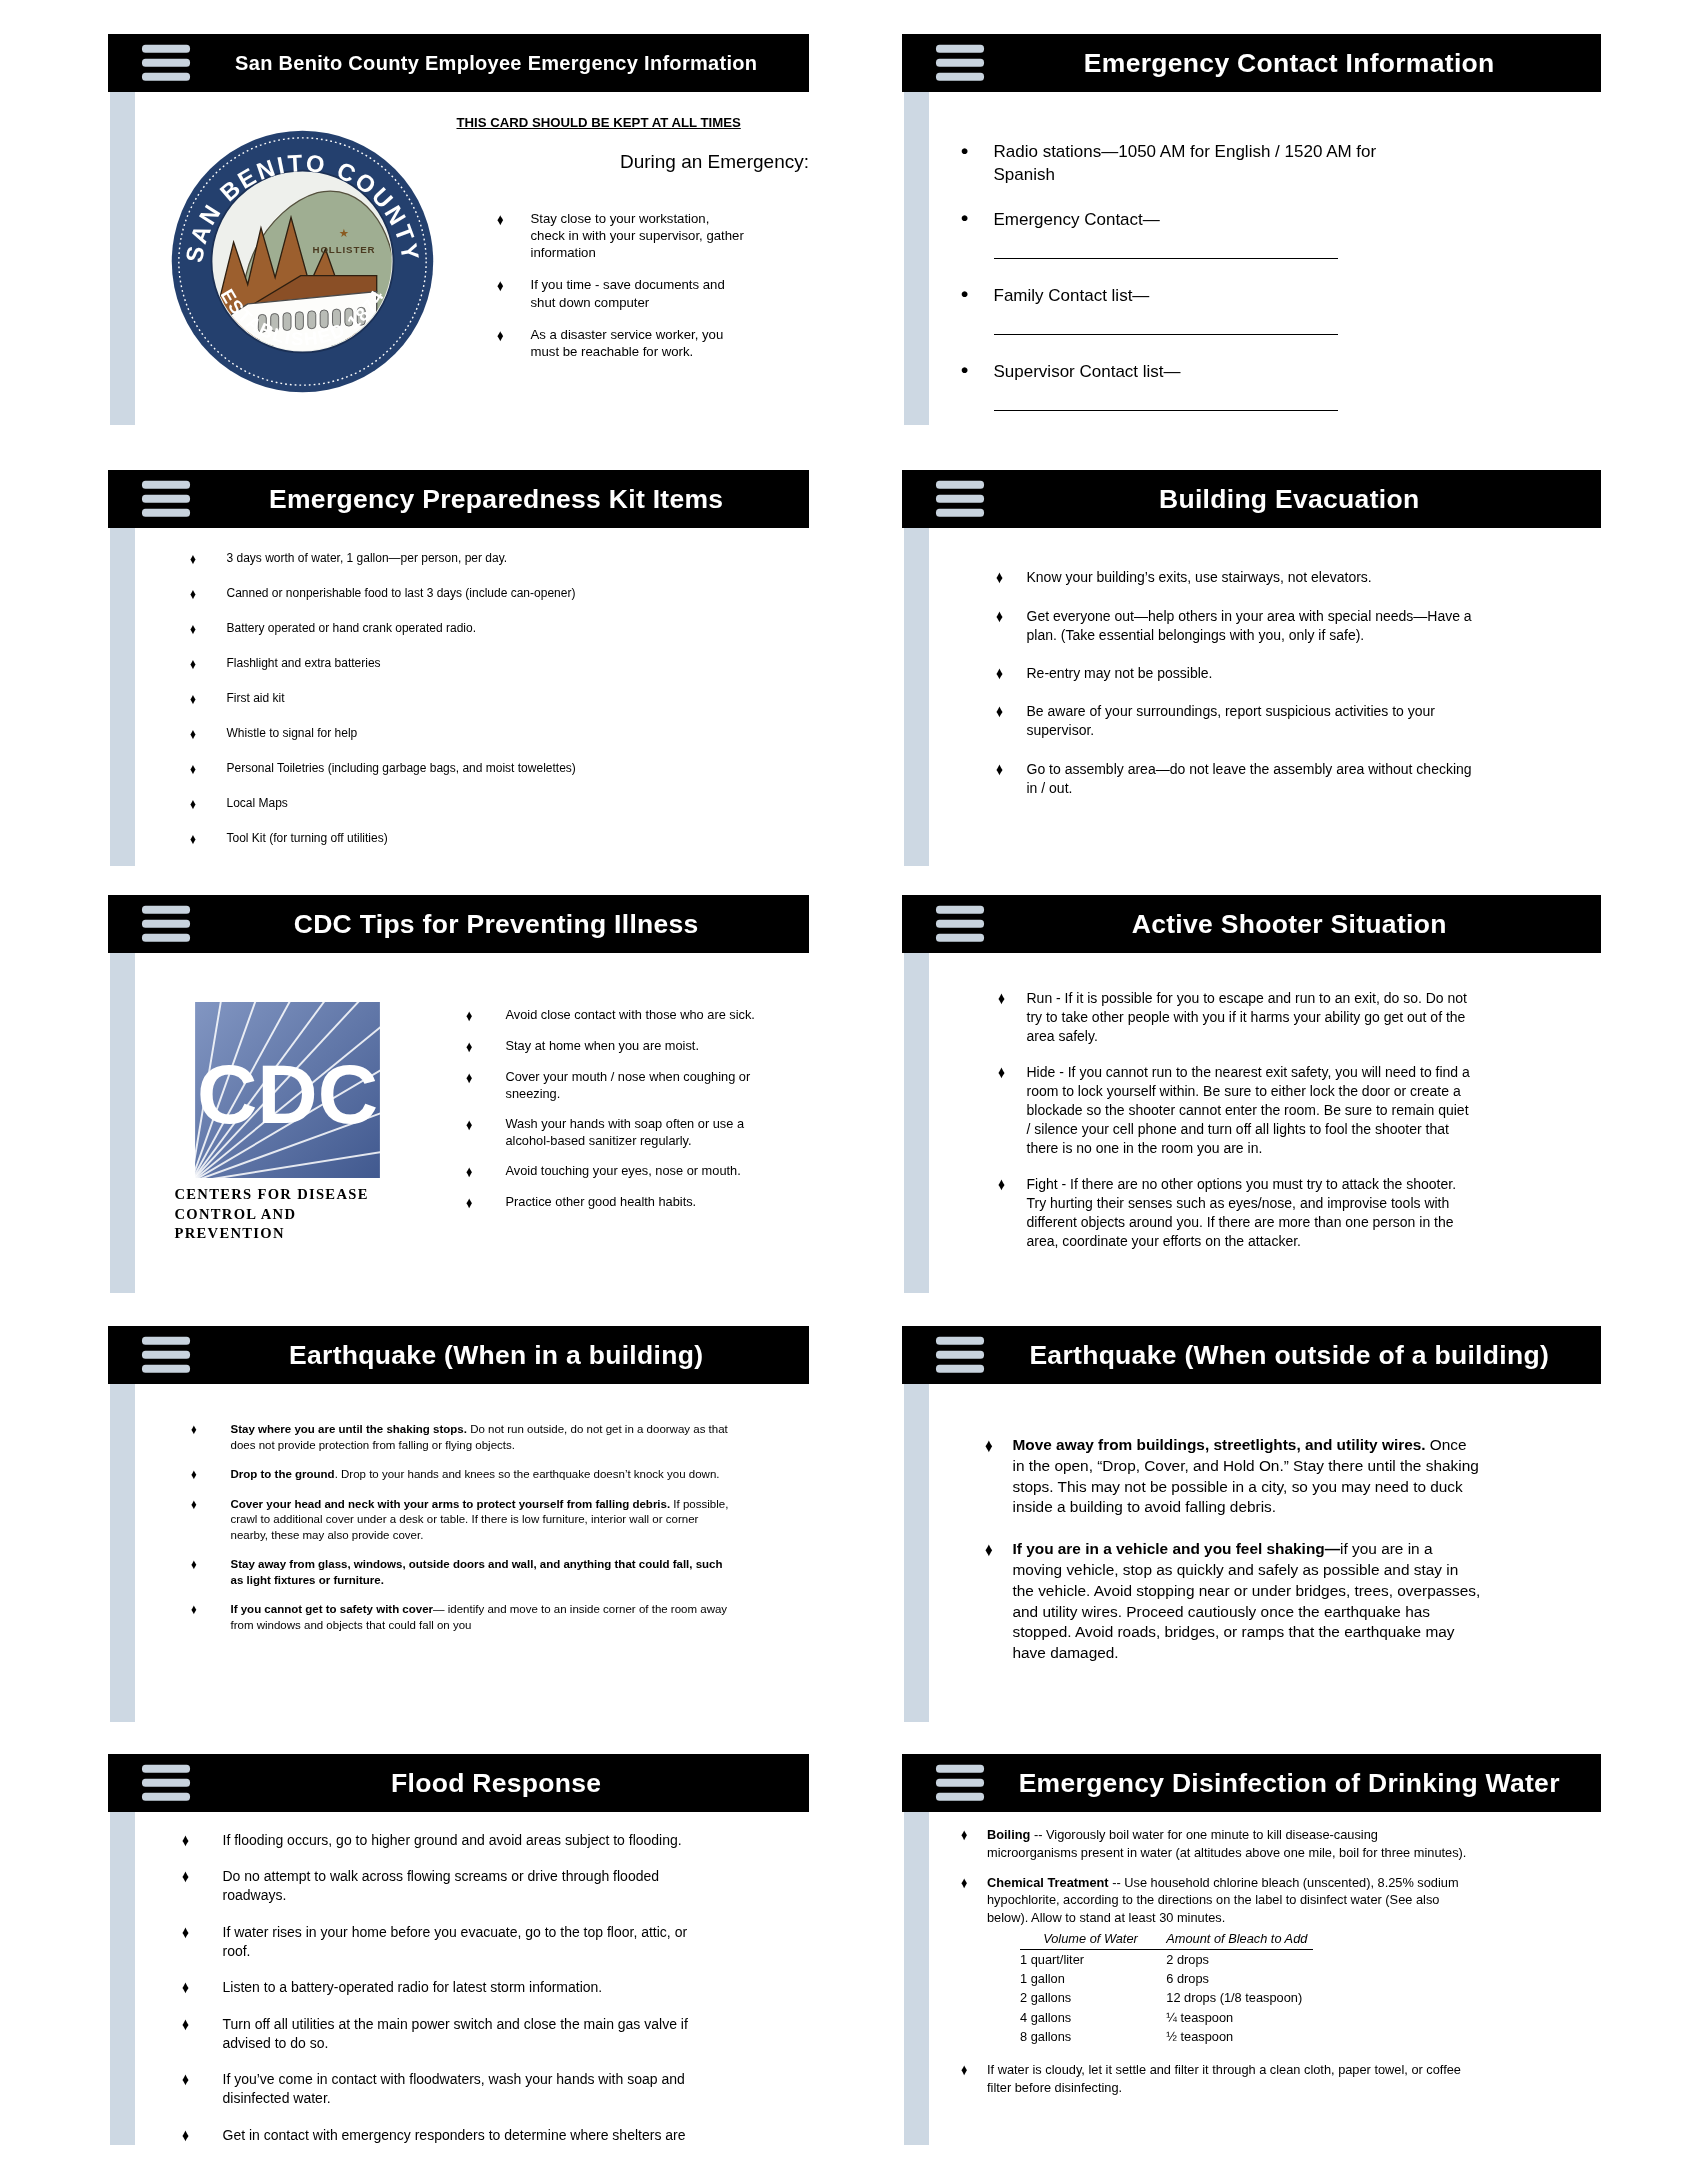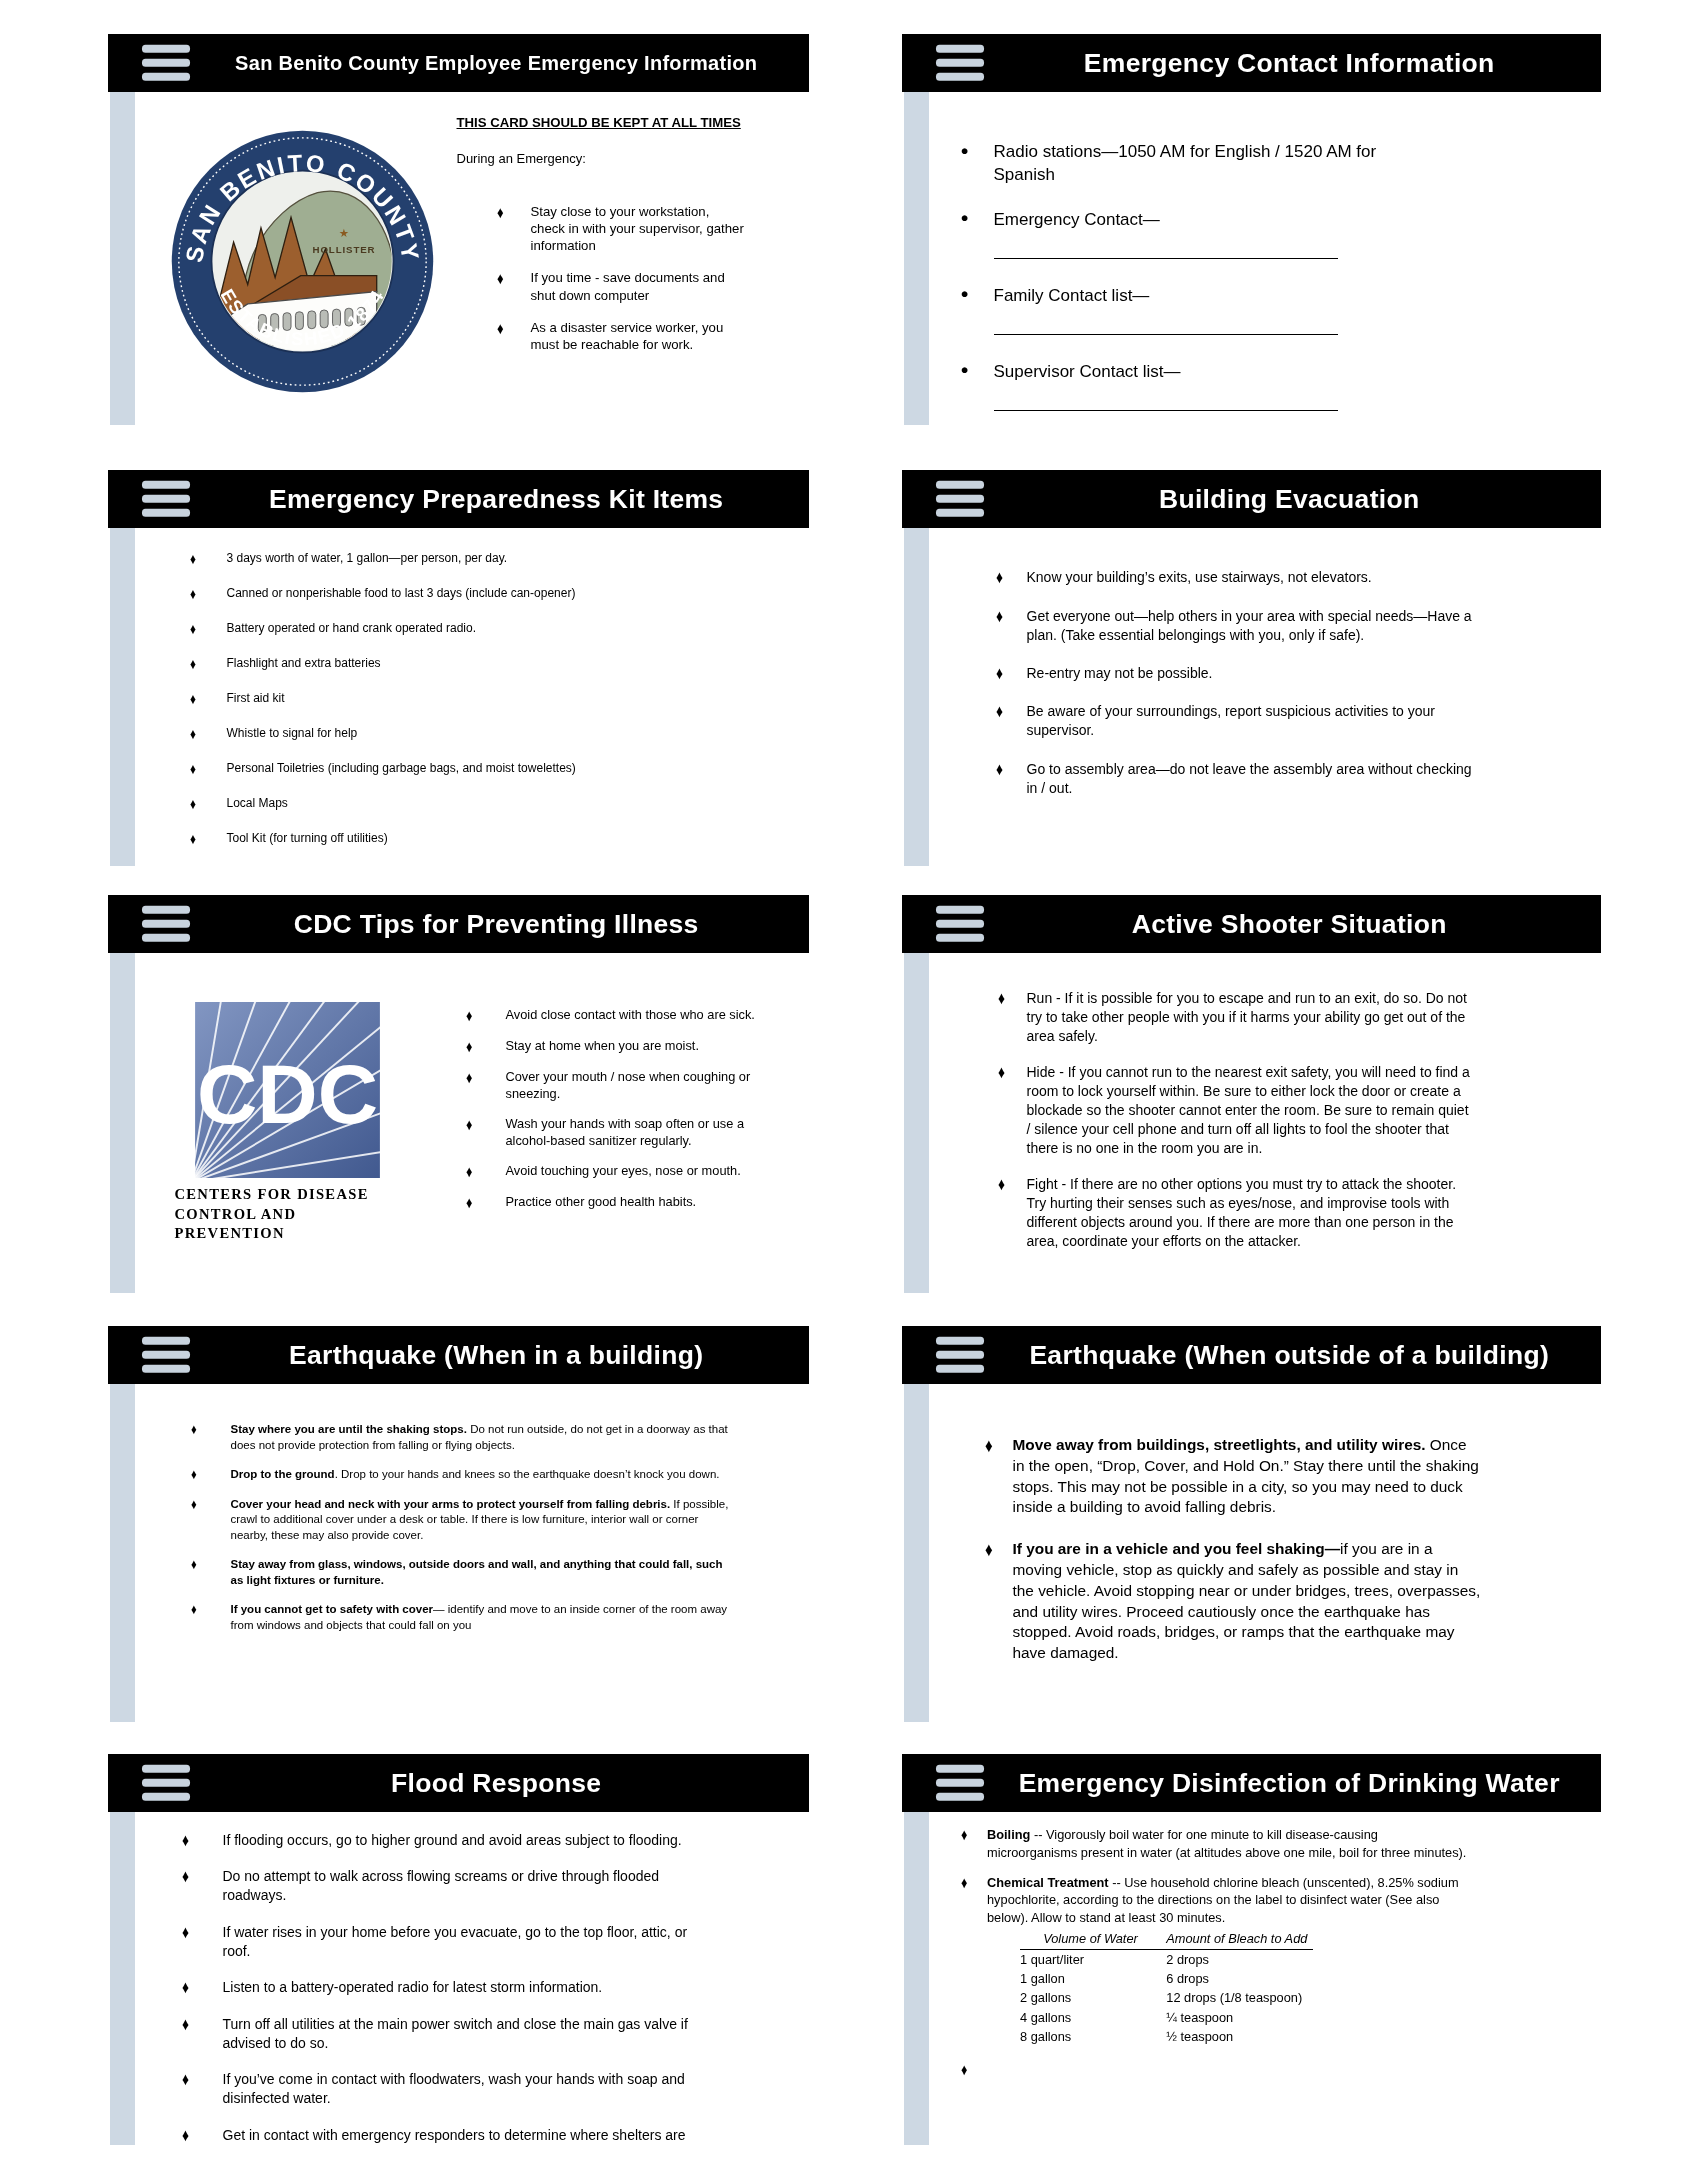--- a/index.html
+++ b/index.html
@@ -22,21 +22,21 @@
   ul.blist>li{display:flex;align-items:flex-start;}
   .bl{flex:none;display:inline-block;transform:scaleX(.78);transform-origin:left center;font-size:1.25em;line-height:1.1;}
   .bl.round{transform:none;font-size:.8em;padding-top:2.6px;}
   .tx{display:block;}
   .b{font-weight:bold;}
   
   #card1 .content{padding:23px 0 0 35px;display:flex;}
   .seal-wrap{flex:none;width:265px;margin-top:14px;}
   .c1txt{margin-left:22px;width:379px;font-size:13.2px;}
   .keep{font-weight:bold;text-decoration:underline;font-size:13.2px;white-space:nowrap;}
-  .during{margin-top:21px;font-size:13px;}
+  .during{margin-top:21px;font-size:19px;text-align:right;}
   #card1 ul.blist{margin-top:37px;}
   #card1 ul.blist>li{padding-left:40px;margin-bottom:15px;line-height:1.3;}
   #card1 .bl{width:34px;}
   #card1 .tx{width:216px;}
   
   #card2 .content{padding-top:49px;font-size:17px;}
   #card2 ul.blist>li{padding-left:32px;margin-bottom:22px;line-height:1.35;}
   #card2 .bl{width:33px;}
   #card2 .tx{width:406px;}
   .fline{display:block;width:344px;border-bottom:1.8px solid #000;height:26.5px;margin-bottom:3.5px;}
@@ -545,18 +545,19 @@
               <tr>
                     <td>8 gallons</td>
                     <td>½ teaspoon</td>
                   </tr>
             </tbody>
           </table>
         </span>
           </li>
         <li>
             <span class="bl">♦</span>
+            <span class="tx">If water is cloudy, let it settle and filter it through a clean cloth, paper towel, or coffee filter before disinfecting.</span>
           </li>
       </ul>
     </div>
   </div>
 </section>
 
 
 </body></html>

